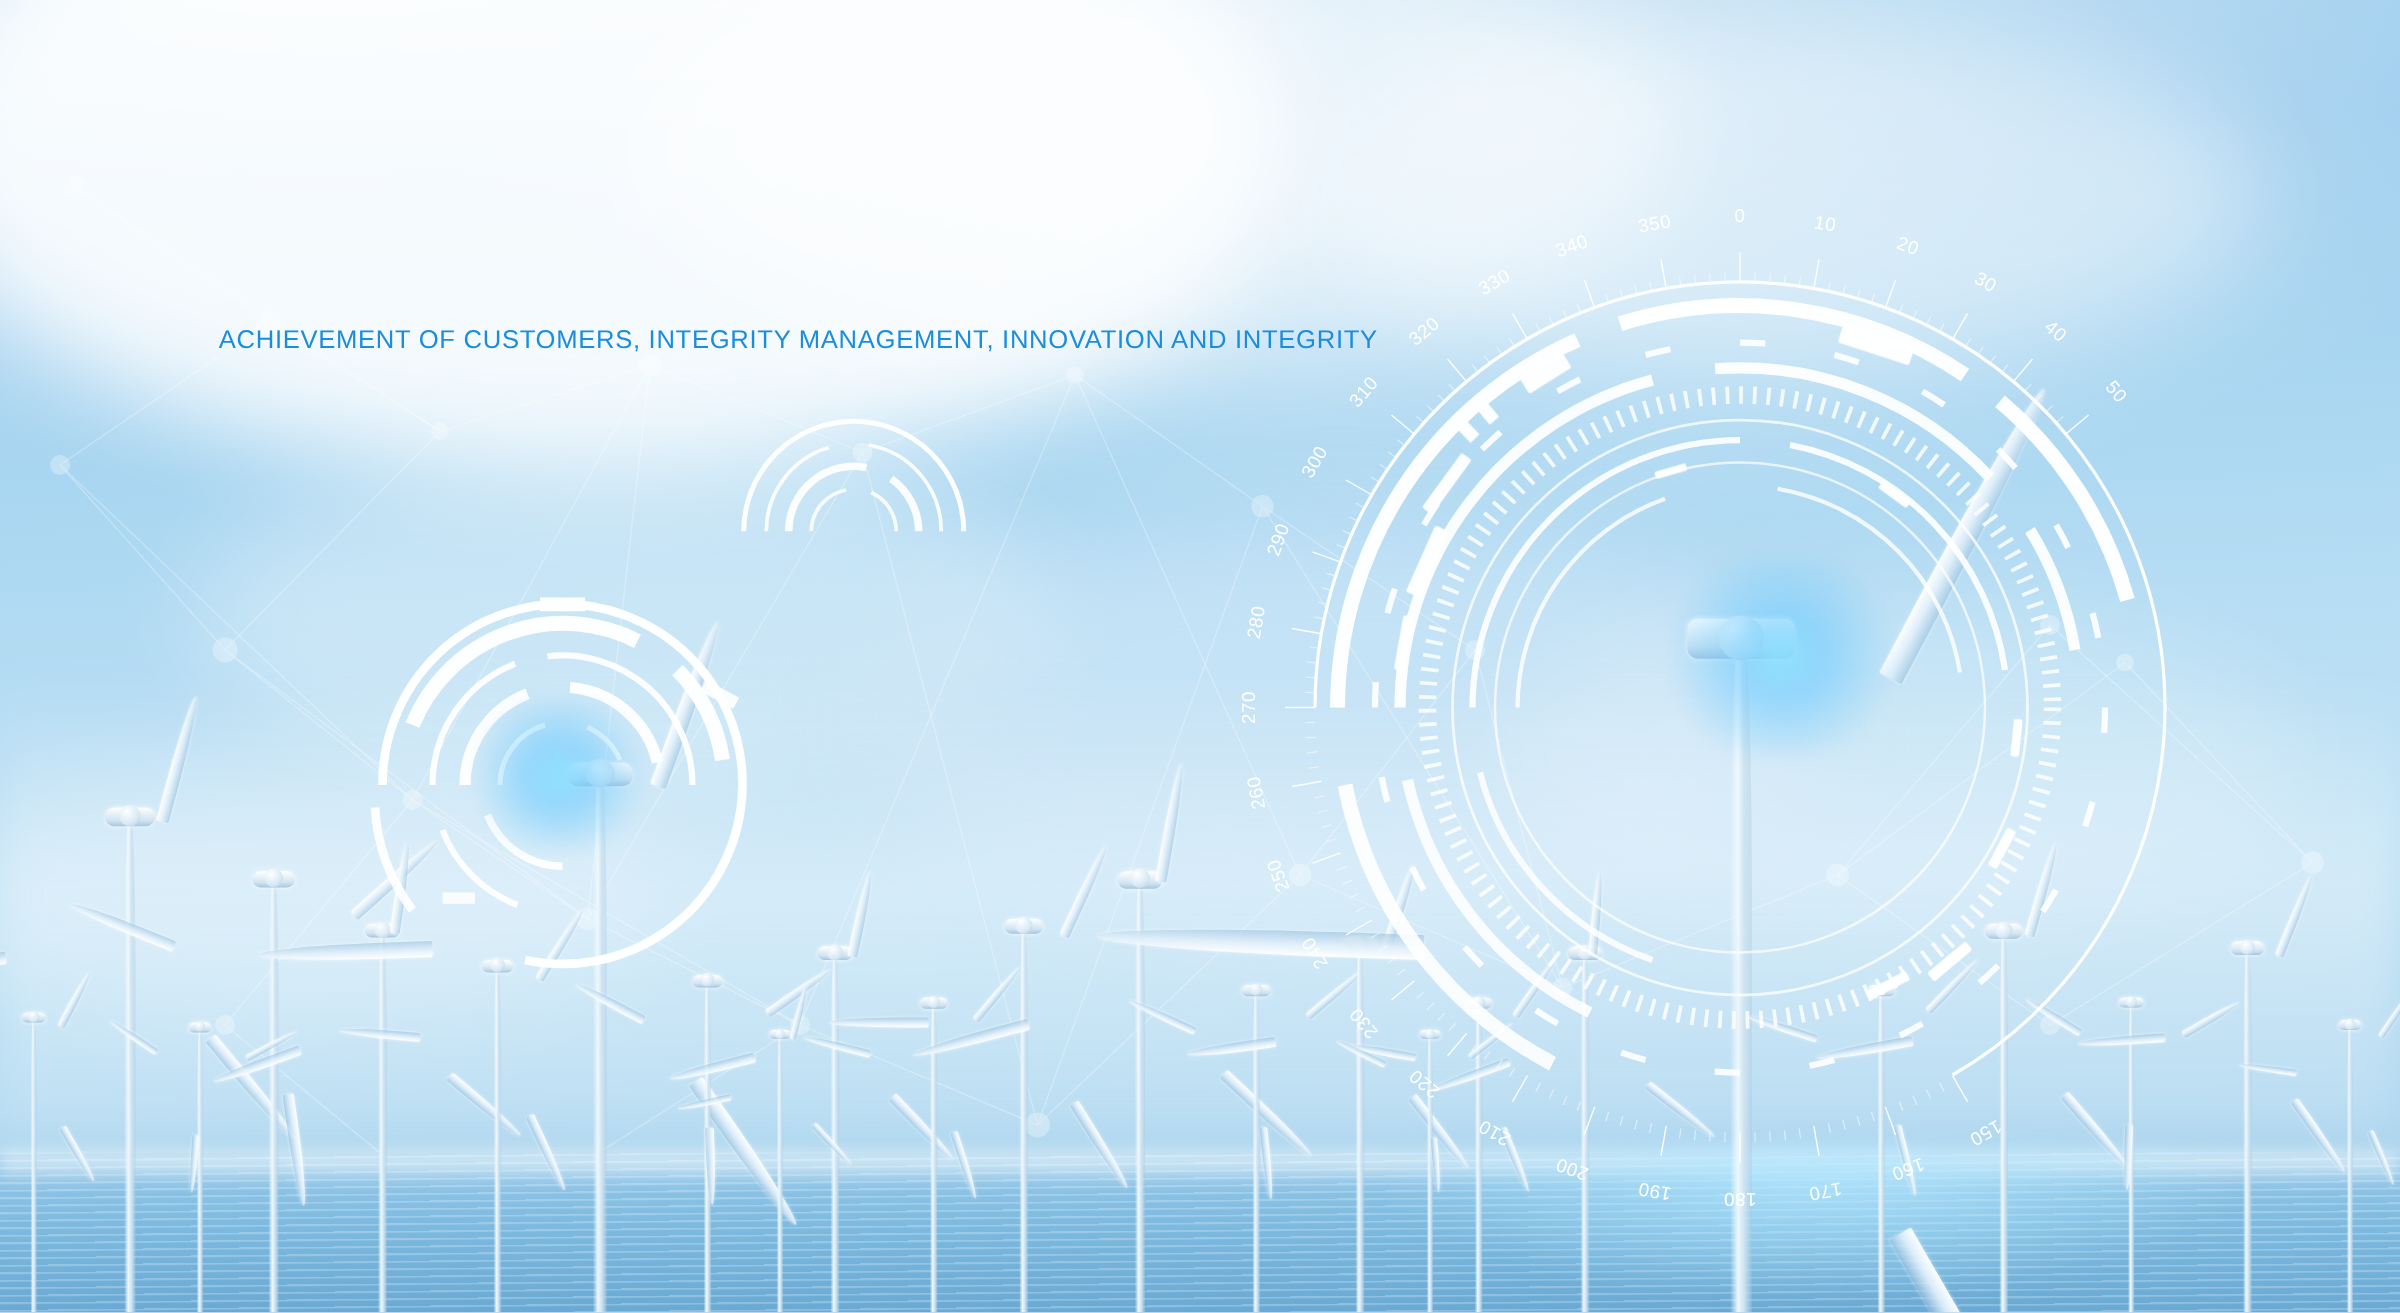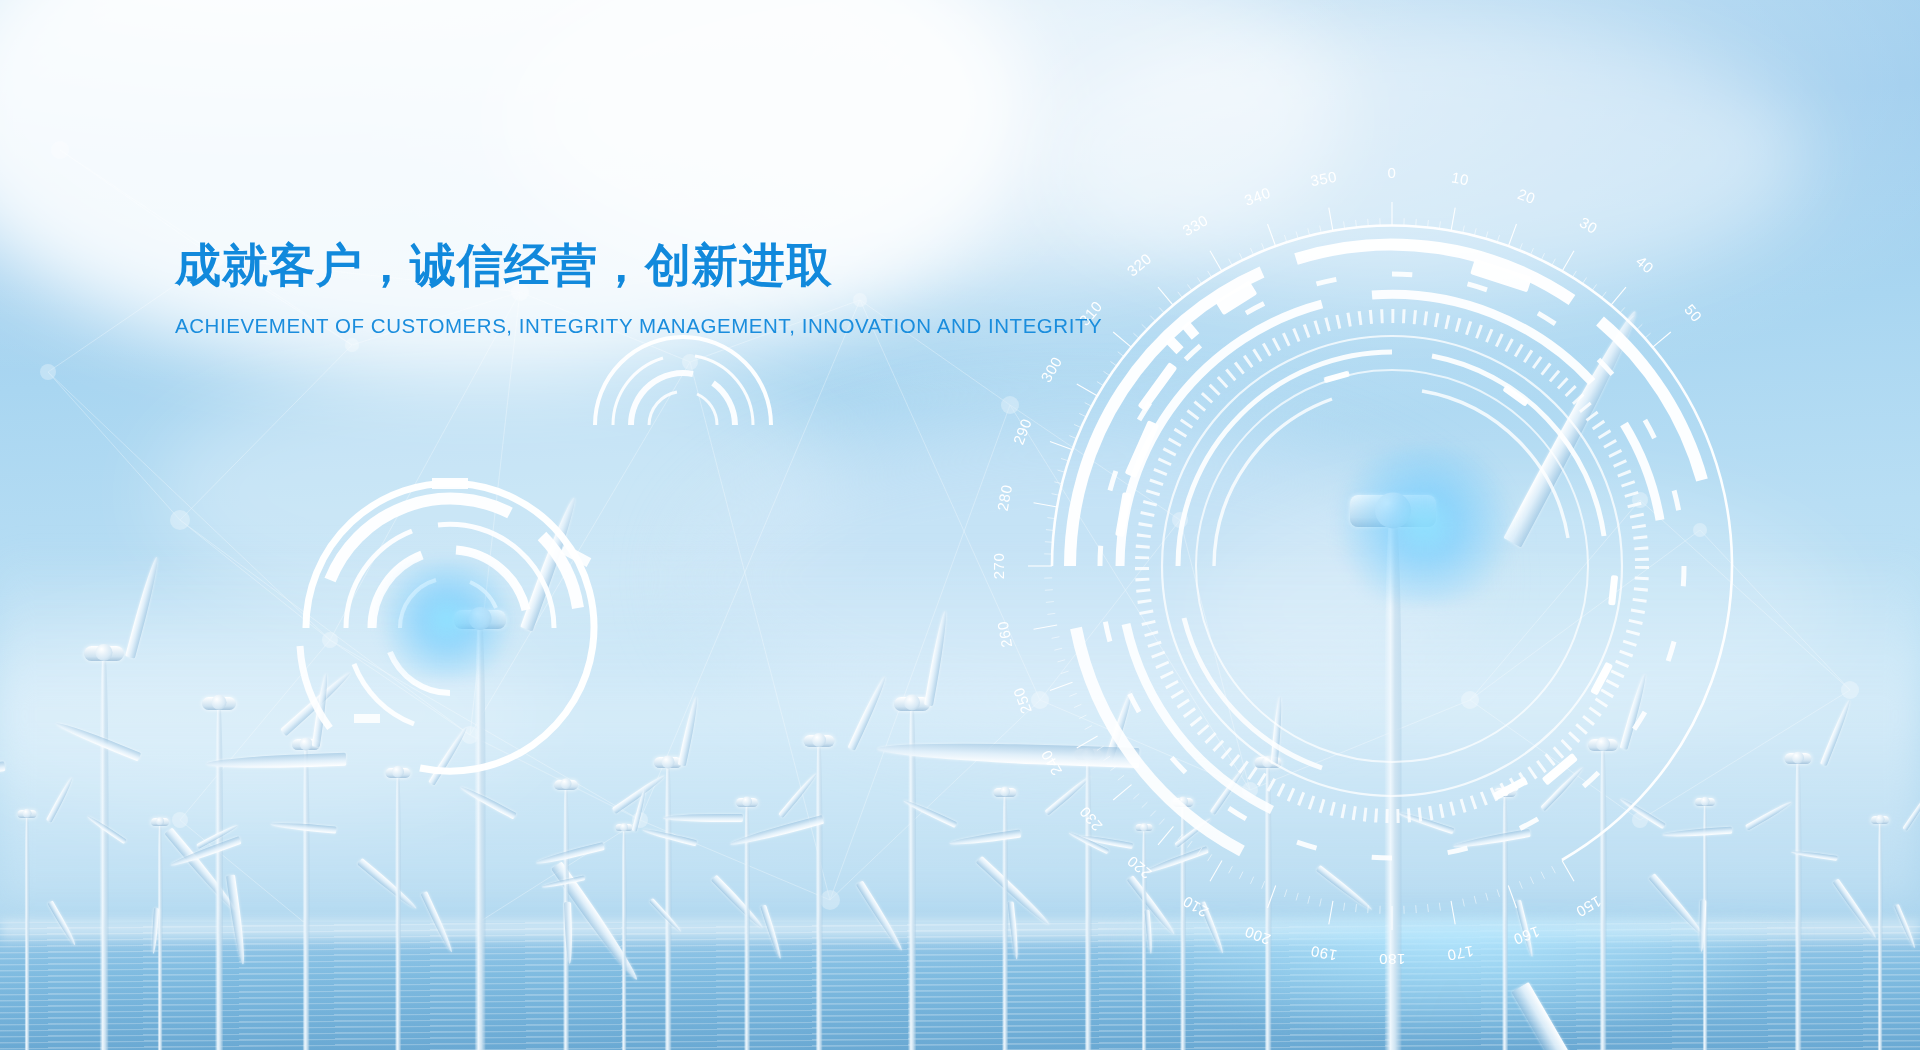--- a/index.html
+++ b/index.html
@@ -685,17 +685,16 @@
             <text x="-134.07" y="-368.36" class="deglabel" text-anchor="middle" dominant-baseline="middle" transform="rotate(340 -134.07 -368.36)">340</text>
             <line x1="-59.04" y1="-334.83" x2="-63.21" y2="-358.47" class="tickline"></line>
             <text x="-68.07" y="-386.04" class="deglabel" text-anchor="middle" dominant-baseline="middle" transform="rotate(350 -68.07 -386.04)">350</text>
           </g>
       </g>
     </svg>
   </div>
   <div class="hud-glow" style="left:1300px;top:445px;width:250px;height:160px;"></div>
 
   <div class="copy">
-    <h1 class="headline">成就客户，诚信经营，创新进取</h1>
     <p class="subline">ACHIEVEMENT OF CUSTOMERS, INTEGRITY MANAGEMENT, INNOVATION AND INTEGRITY</p>
   </div>
 
 </div>
 
 </body></html>

